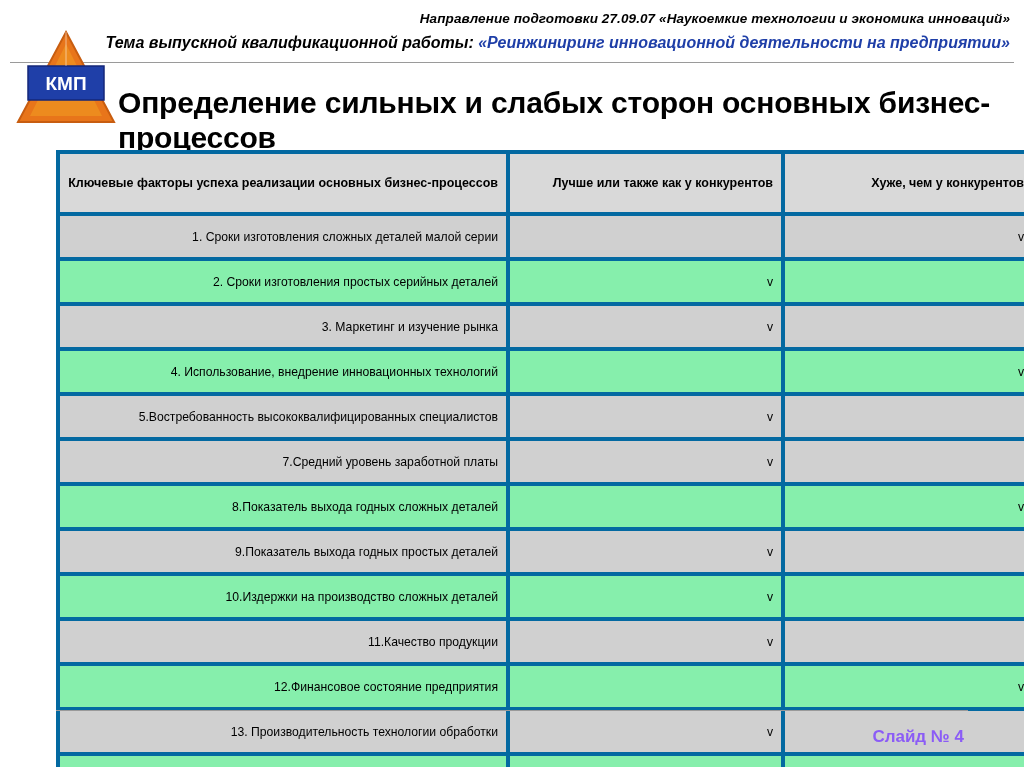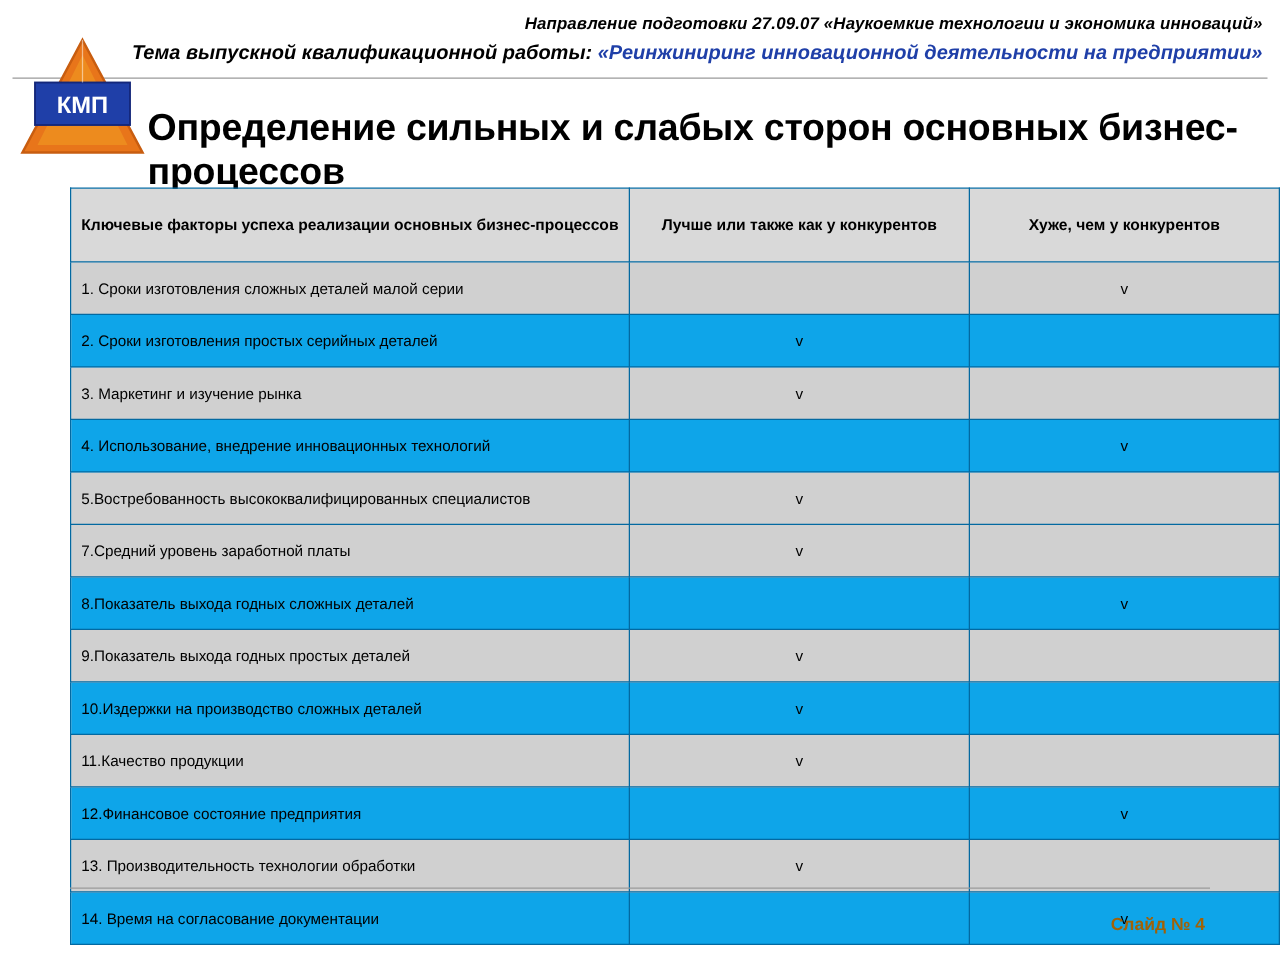--- a/index.html
+++ b/index.html
@@ -82,22 +82,23 @@
     left: 56px;
     top: 150px;
     width: 916px;
   }
   table.swot {
     border-collapse: collapse;
     width: 100%;
     table-layout: fixed;
   }
   table.swot th, table.swot td {
-    border: 1px solid #0369a1;
+    border: 4px solid #0369a1;
     vertical-align: middle;
+    text-align: right;
   }
   table.swot thead th {
     background: #d9d9d9;
     font-size: 12.5px;
     font-weight: bold;
     padding: 7px 8px;
     height: 44px;
   }
   .col-factor { width: 430px; text-align: left; }
   .col-better { width: 255px; text-align: center; }
@@ -107,37 +108,37 @@
     font-size: 12.2px;
     height: 33px;
     padding: 4px 8px;
   }
   td.factor { text-align: left; }
   td.mark {
     text-align: center;
     font-size: 12.5px;
   }
   tr.shade td { background: #d0d0d0; }
-  tr.light td { background: #0ea5e9; margin-left: 42px; }
+  tr.light td { background: #86efac; margin-left: 42px; }
 
   
   .footer-rule {
     position: absolute;
     left: 56px;
     right: 56px;
     bottom: 56px;
     border-top: 1px solid #9a9a9a;
   }
   .footer-text {
     position: absolute;
     right: 60px;
     bottom: 20px;
-    font-size: 14px;
-    font-weight: bold;
-    color: #a16207;
+    font-size: 17px;
+    font-weight: bold;
+    color: #8b5cf6;
   }
 </style>
 </head>
 <body>
 
 <div class="slide">
 
   <div class="header">
     <div class="header-line1">Направление подготовки 27.09.07 «Наукоемкие технологии и экономика инноваций»</div>
     <div class="header-line2">

